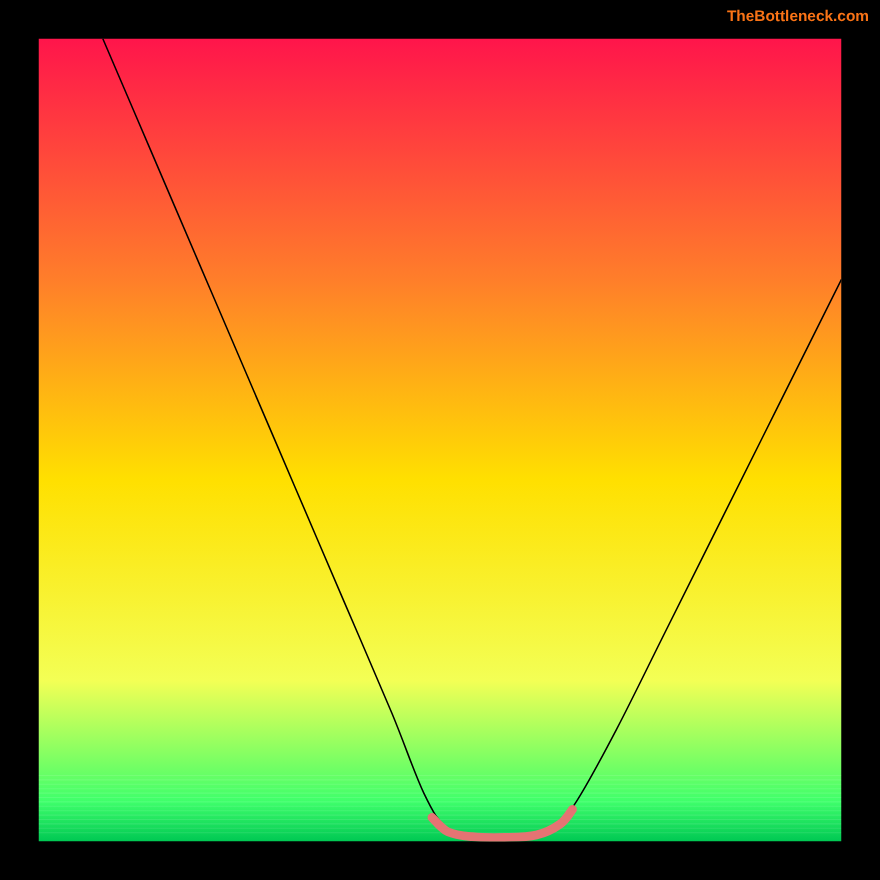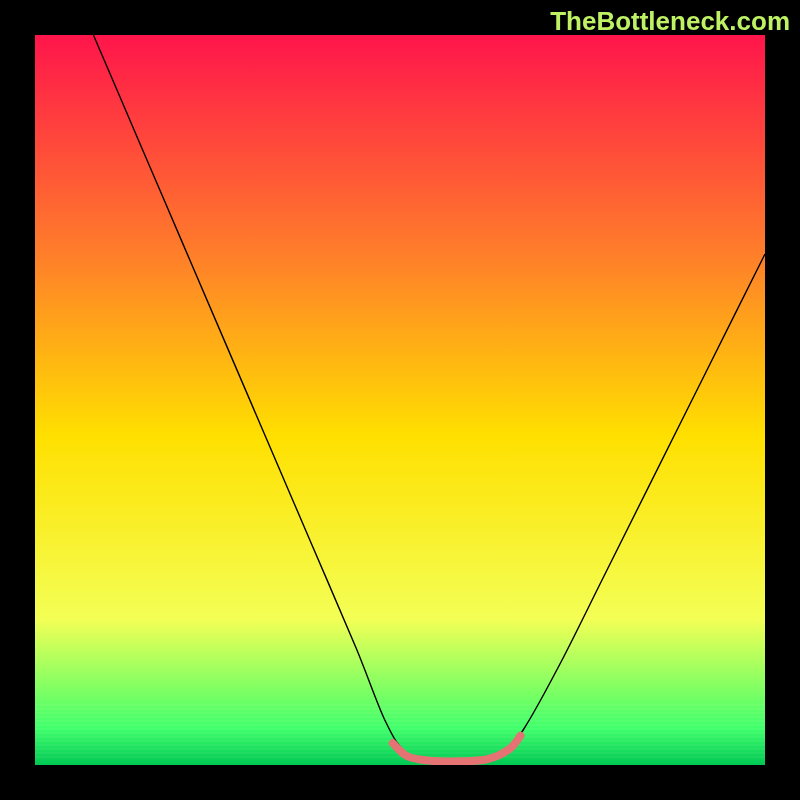--- a/index.html
+++ b/index.html
@@ -8,23 +8,23 @@
     width: 800px;
     height: 800px;
     background: #000;
     position: relative;
     overflow: hidden;
   }
   .watermark {
     position: absolute;
     top: 6px;
     right: 10px;
-    color: #bef264;
+    color: #f97316;
     font-family: Arial, Helvetica, sans-serif;
-    font-size: 26px;
+    font-size: 14px;
     font-weight: bold;
     z-index: 10;
   }
   .plot-area {
     position: absolute;
     left: 35px;
     top: 35px;
     width: 730px;
     height: 730px;
   }

